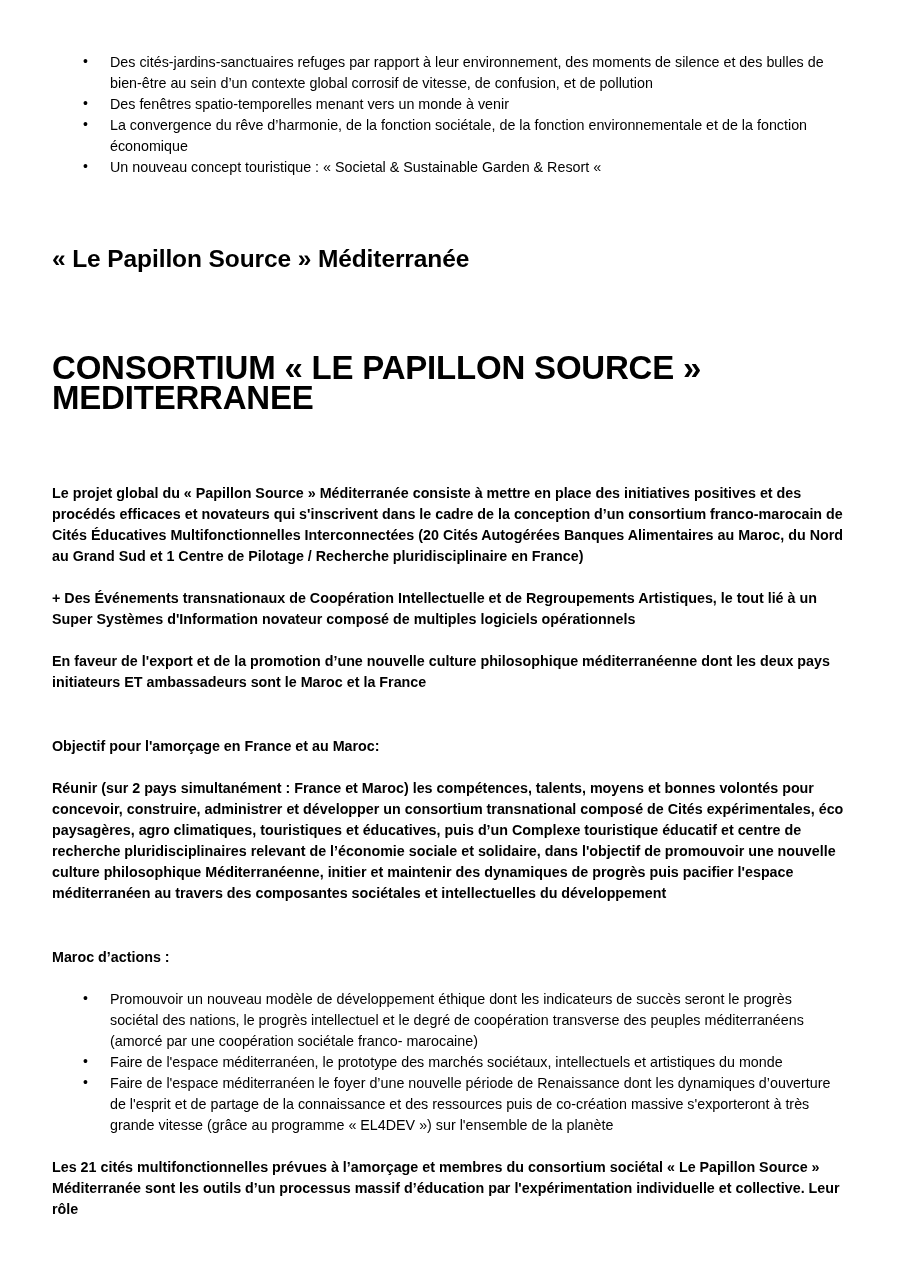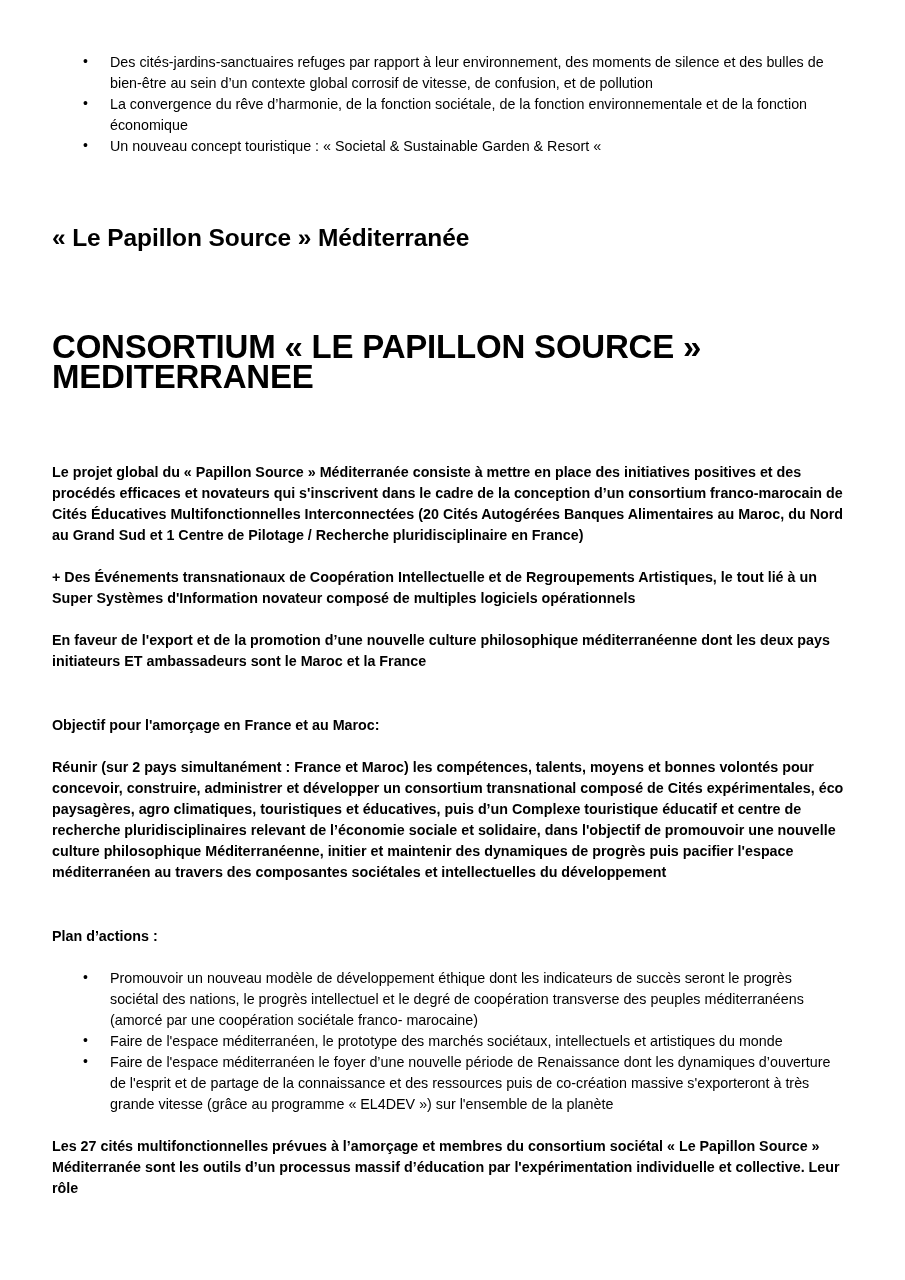--- a/index.html
+++ b/index.html
@@ -86,20 +86,21 @@
   .sp-after-list2   { height: 21px; }
 </style>
 </head>
 <body>
 
 <div class="page">
   <div class="doc-body">
 
     <ul class="bullets">
       <li>Des cités-jardins-sanctuaires refuges par rapport à leur environnement, des moments de silence et des bulles de bien-être au sein d’un contexte global corrosif de vitesse, de confusion, et de pollution</li>
+      <li>Des fenêtres spatio-temporelles menant vers un monde à venir</li>
       <li>La convergence du rêve d’harmonie, de la fonction sociétale, de la fonction environnementale et de la fonction économique</li>
       <li>Un nouveau concept touristique : « Societal &amp; Sustainable Garden &amp; Resort «</li>
     </ul>
 
     <div class="sp-after-list1"></div>
 
     <h1 class="doc-h1">« Le Papillon Source » Méditerranée</h1>
 
     <div class="sp-after-h1"></div>
 
@@ -120,28 +121,28 @@
     <div class="sp-block-gap"></div>
 
     <p class="para">Objectif pour l'amorçage en France et au Maroc:</p>
 
     <div class="sp-para-gap"></div>
 
     <p class="para">Réunir (sur 2 pays simultanément : France et Maroc) les compétences, talents, moyens et bonnes volontés pour concevoir, construire, administrer et développer un consortium transnational composé de Cités expérimentales, éco paysagères, agro climatiques, touristiques et éducatives, puis d’un Complexe touristique éducatif et centre de recherche pluridisciplinaires relevant de l’économie sociale et solidaire, dans l'objectif de promouvoir une nouvelle culture philosophique Méditerranéenne, initier et maintenir des dynamiques de progrès puis pacifier l'espace méditerranéen au travers des composantes sociétales et intellectuelles du développement</p>
 
     <div class="sp-before-plan"></div>
 
-    <p class="para">Plan d’actions :</p>
+    <p class="para">Maroc d’actions :</p>
 
     <div class="sp-after-plan"></div>
 
     <ul class="bullets">
       <li>Promouvoir un nouveau modèle de développement éthique dont les indicateurs de succès seront le progrès sociétal des nations, le progrès intellectuel et le degré de coopération transverse des peuples méditerranéens (amorcé par une coopération sociétale franco- marocaine)</li>
       <li>Faire de l'espace méditerranéen, le prototype des marchés sociétaux, intellectuels et artistiques du monde</li>
       <li>Faire de l'espace méditerranéen le foyer d’une nouvelle période de Renaissance dont les dynamiques d’ouverture de l'esprit et de partage de la connaissance et des ressources puis de co-création massive s'exporteront à très grande vitesse (grâce au programme « EL4DEV ») sur l'ensemble de la planète</li>
     </ul>
 
     <div class="sp-after-list2"></div>
 
-    <p class="para">Les 27 cités multifonctionnelles prévues à l’amorçage et membres du consortium sociétal « Le Papillon Source » Méditerranée sont les outils d’un processus massif d’éducation par l'expérimentation individuelle et collective. Leur rôle</p>
+    <p class="para">Les 21 cités multifonctionnelles prévues à l’amorçage et membres du consortium sociétal « Le Papillon Source » Méditerranée sont les outils d’un processus massif d’éducation par l'expérimentation individuelle et collective. Leur rôle</p>
 
   </div>
 </div>
 
 </body></html>

